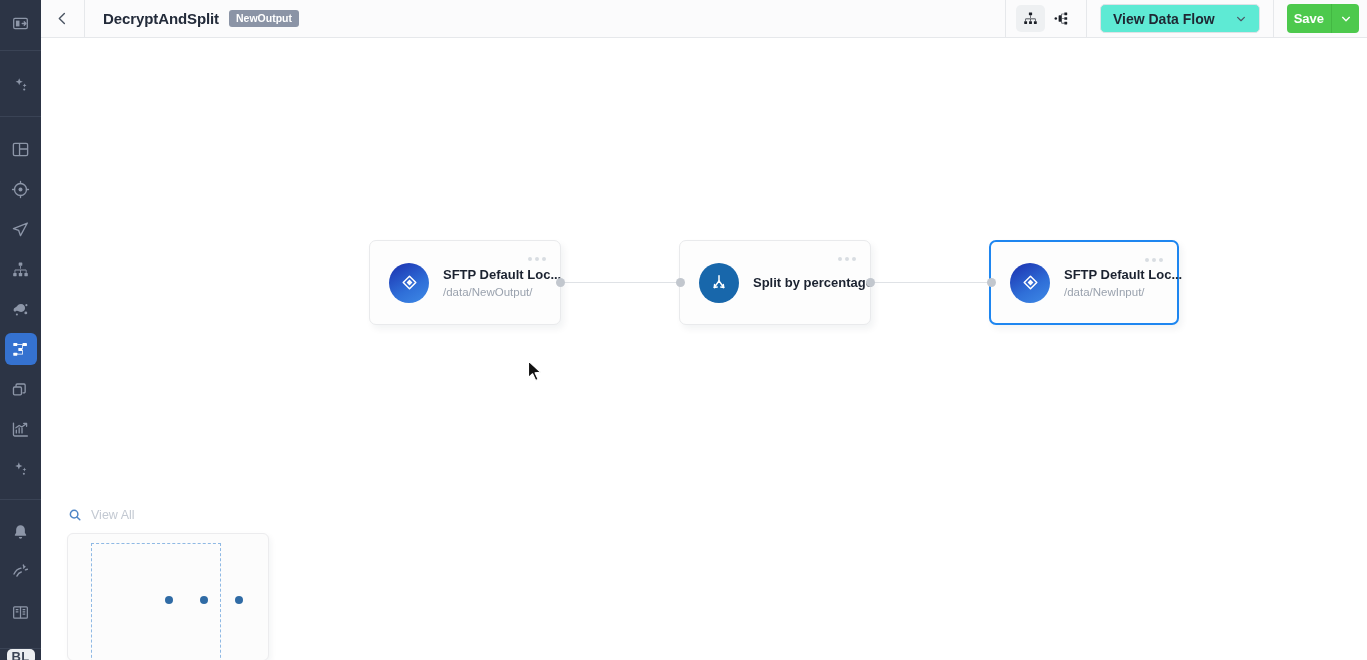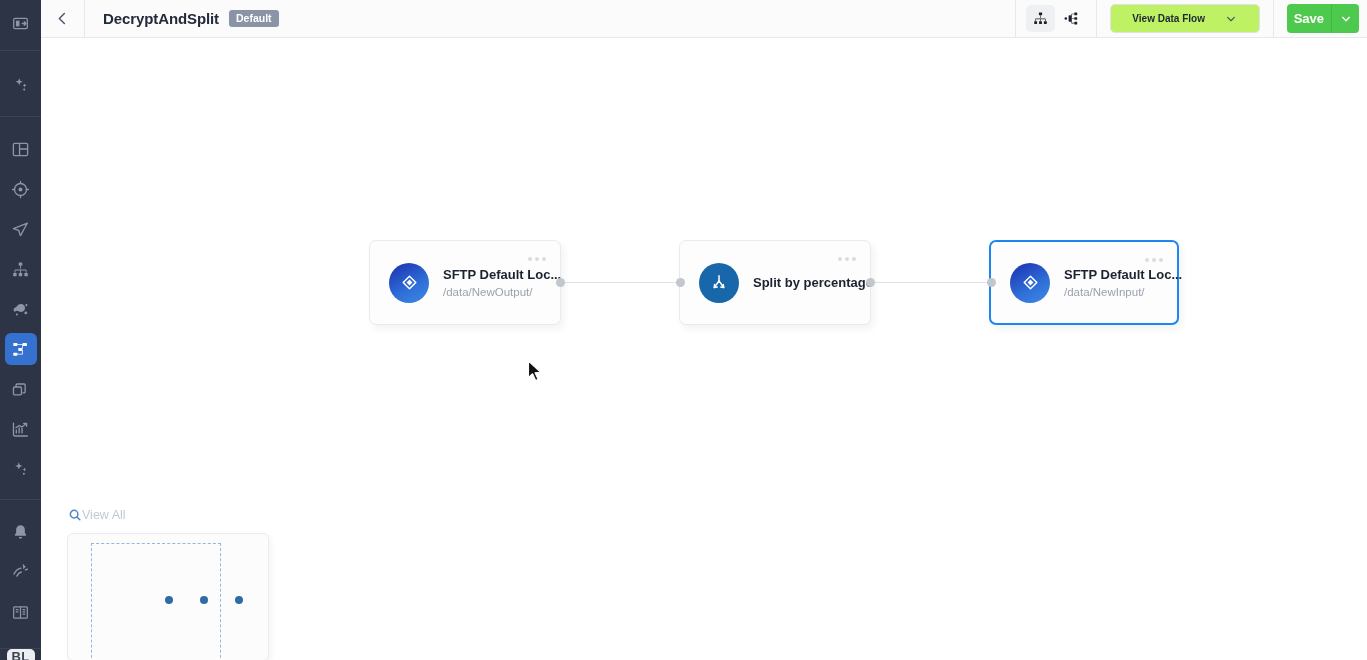--- a/index.html
+++ b/index.html
@@ -64,24 +64,24 @@
   .vt-btn {
     width: 29px; height: 27px; border-radius: 5px;
     display: flex; align-items: center; justify-content: center;
     color: #1b1f27; background: transparent;
   }
   .vt-btn.active { background: #eef0f2; }
   #dataflow-wrap { padding: 0 13px; }
   #dataflow-btn {
     height: 29px; min-width: 150px;
     border: 1px solid #dfe2e6; border-radius: 5px;
-    background: #bef264;
+    background: #5eead4;
     display: flex; align-items: center; justify-content: center; gap: 20px;
     padding: 0 12px;
-    font-size: 10px; font-weight: 700; color: #1f2733;
+    font-size: 14px; font-weight: 700; color: #1f2733;
   }
   #save-wrap { padding: 0 8px 0 13px; display: flex; }
   #save-btn {
     height: 29px; background: #4dc94d; color: #fff;
     border-radius: 4px 0 0 4px;
     display: flex; align-items: center; justify-content: center;
     padding: 0 7px; font-size: 13px; font-weight: 700;
   }
   #save-caret {
     height: 29px; width: 28px; background: #4dc94d; color: #fff;
@@ -131,21 +131,21 @@
   }
   .port.left { left: -4.5px; }
   .port.right { right: -4.5px; }
   .edge {
     position: absolute; height: 1px; background: #dfe2e6;
   }
 
   
   #minimap-search {
     position: absolute; left: 27px; top: 470px;
-    display: flex; align-items: center; 
+    display: flex; align-items: center; gap: 9px;
     color: #4f86c6;
   }
   #minimap-search-text { font-size: 12.5px; color: #c3c9d2; }
   #minimap {
     position: absolute; left: 26px; top: 495px;
     width: 202px; height: 128px;
     background: #fcfcfc;
     border: 1px solid #ececee;
     border-radius: 6px;
     box-shadow: 2px 3px 6px rgba(20,30,60,.05);
@@ -301,21 +301,21 @@
 <div id="topbar">
 
   <div id="back-btn">
     <svg width="15" height="15" viewBox="0 0 16 16" fill="none" stroke="currentColor" stroke-width="1.5" stroke-linecap="round" stroke-linejoin="round">
       <path d="M10 2.6L4.6 8l5.4 5.4"></path>
     </svg>
   </div>
 
   <div id="title-zone">
     <span id="page-title">DecryptAndSplit</span>
-    <span id="status-badge">Default</span>
+    <span id="status-badge">NewOutput</span>
   </div>
 
   <div id="topbar-right">
 
     <div class="tb-sep"></div>
     <div id="view-toggles">
       <div class="vt-btn active" title="Tree View">
         <svg width="17" height="17" viewBox="0 0 20 20" fill="currentColor">
           <rect x="8.1" y="2.9" width="3.8" height="3.2" rx=".4"></rect>
           <rect x="2.6" y="13.2" width="3.4" height="3.2" rx=".4"></rect>

